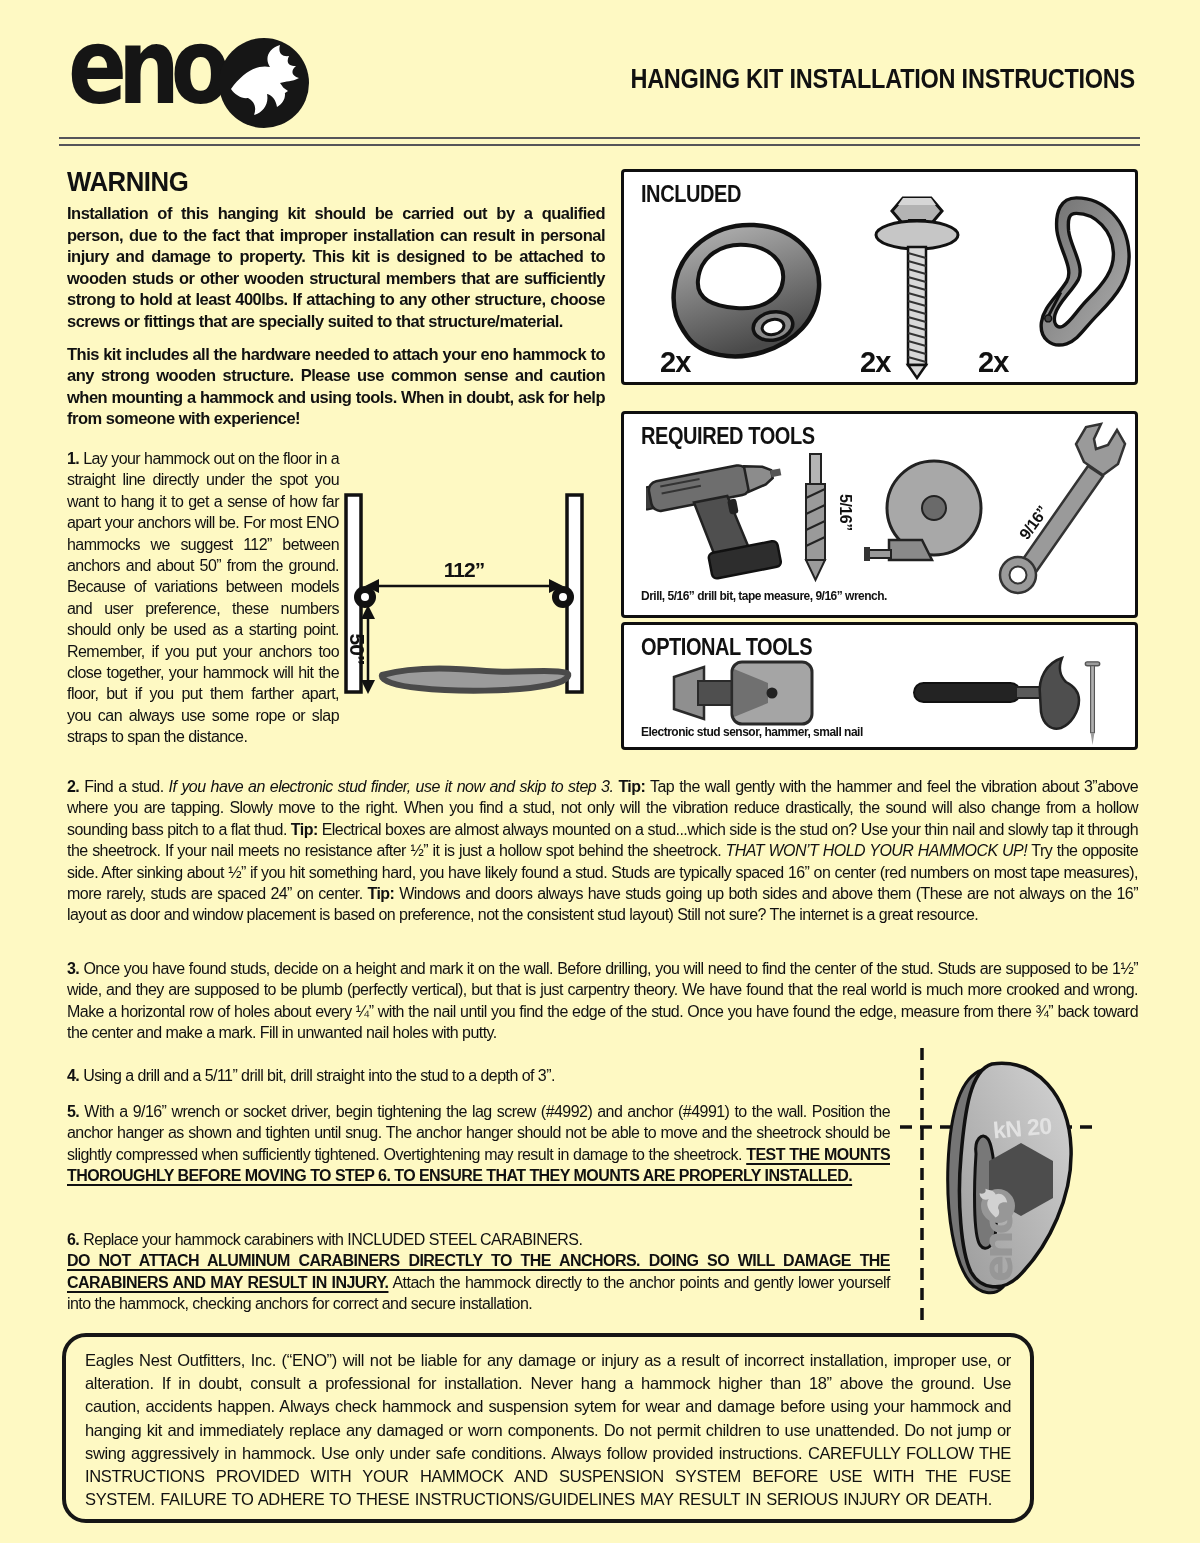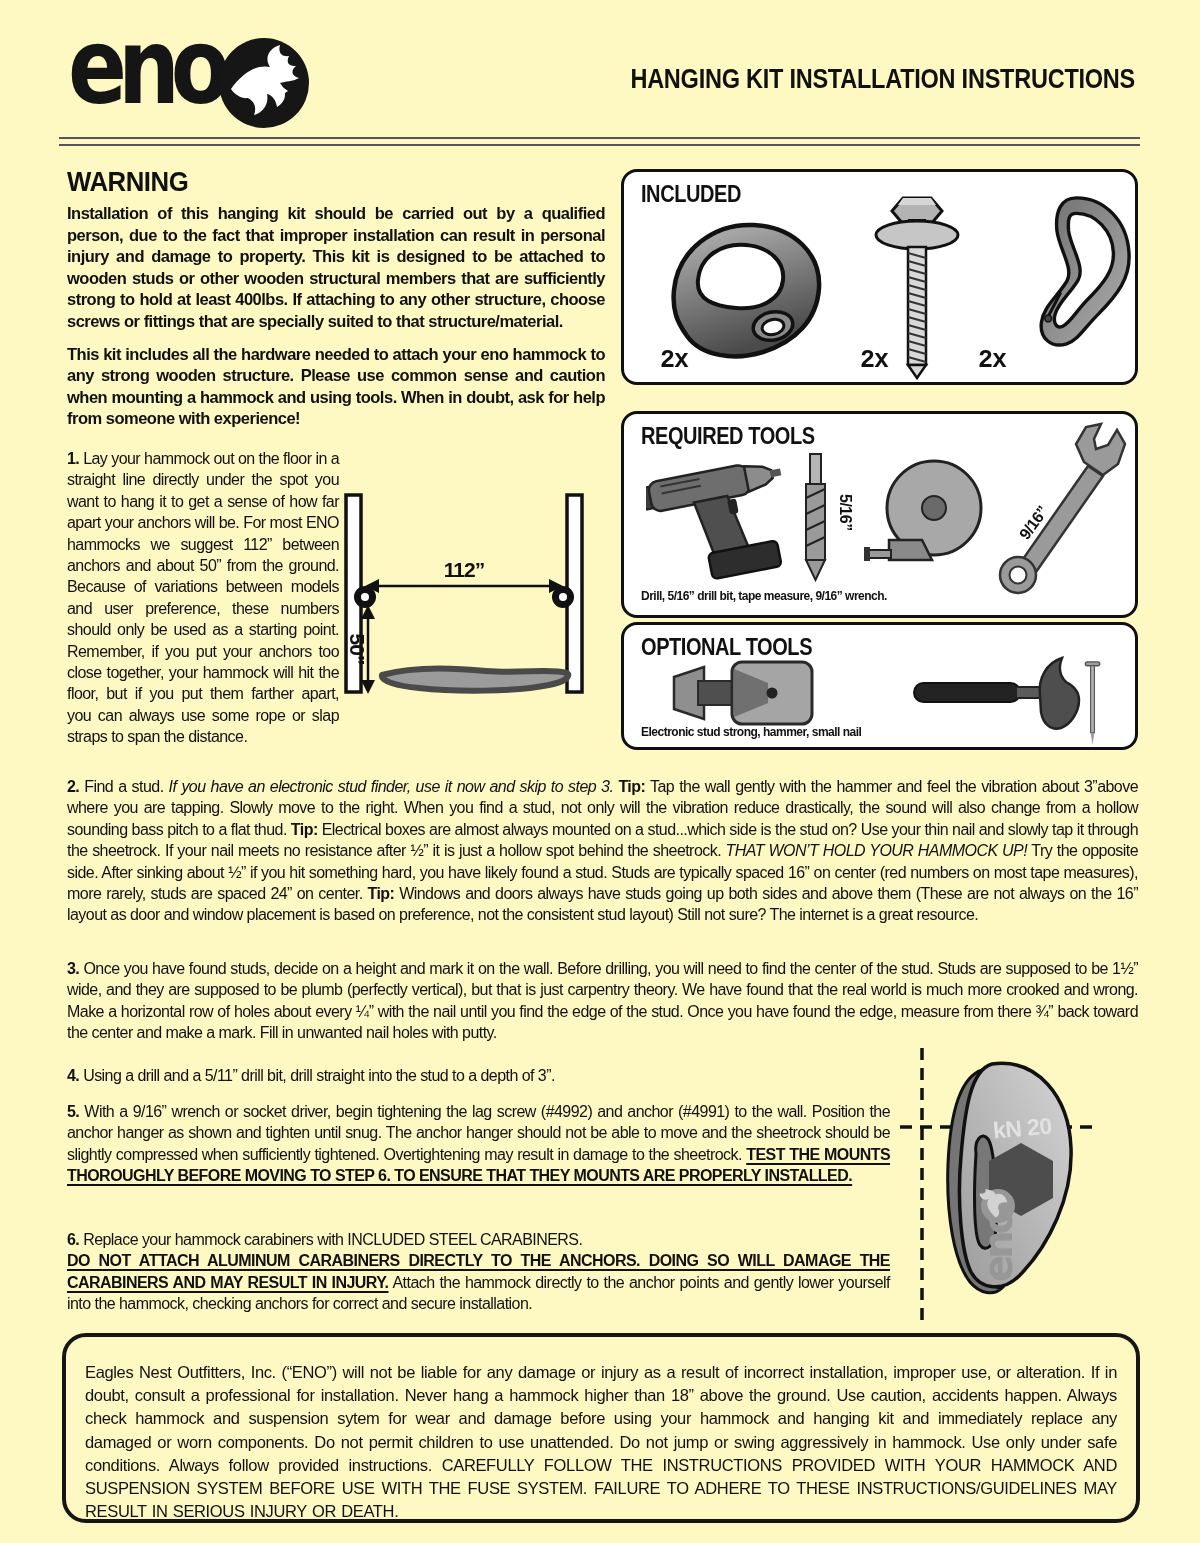--- a/index.html
+++ b/index.html
@@ -27,30 +27,30 @@
   .warn-p + .warn-p{margin-top:11px;}
 
   
   .step{position:absolute;margin:0;font-size:16px;line-height:21.4px;letter-spacing:-0.55px;
         text-align:justify;}
   .seg-b{font-weight:bold;}
   .seg-i{font-style:italic;}
   .seg-bu{font-weight:bold;text-decoration:underline;text-decoration-thickness:2px;text-underline-offset:2.5px;}
 
   
-  .kit-box{position:absolute;left:621px;width:517px;border:3.5px solid #0f0f0f;border-radius:16px;
+  .kit-box{position:absolute;left:621px;width:517px;border:3.5px solid #0f0f0f;border-radius:4px;
            box-sizing:border-box;background:#fff;}
   .kit-box h3{position:absolute;left:17px;top:9px;margin:0;font-size:23px;letter-spacing:-0.5px;
               transform:scaleX(0.87);transform-origin:left top;white-space:nowrap;}
-  .qty{position:absolute;font-weight:bold;font-size:25px;letter-spacing:-1px;font-family:Liberation Mono, monospace;}
+  .qty{position:absolute;font-weight:bold;font-size:29px;letter-spacing:-1px;}
   .box-caption{position:absolute;left:17px;font-weight:bold;font-size:12px;letter-spacing:-0.5px;white-space:nowrap;}
 
   
-  .disclaimer{left:62px;top:1333px;width:1078px;height:190px;border:4px solid #161616;
-              border-radius:24px;box-sizing:border-box;padding:24px 19px;
+  .disclaimer{left:62px;top:1333px;width:972px;height:190px;border:4px solid #161616;
+              border-radius:24px;box-sizing:border-box;padding:12px 19px;
               font-size:16.5px;line-height:23.2px;letter-spacing:-0.35px;word-spacing:1px;
               text-align:justify;}
 
   svg text{font-family:"Liberation Sans",sans-serif;}
   .dim{font-weight:bold;font-size:21px;fill:#111;letter-spacing:-1px;}
   .tdim{font-weight:bold;font-size:16px;fill:#111;letter-spacing:-0.5px;}
   .kn{font-weight:bold;font-size:23px;fill:#e2e2e2;letter-spacing:-0.5px;}
   .enoSm{font-weight:bold;font-size:40px;fill:#979797;letter-spacing:-4px;
          font-family:"DejaVu Sans",sans-serif;}
 </style>
@@ -216,21 +216,21 @@
       <rect x="104" y="34" width="28" height="11" fill="#5a5a5a" stroke="#222" stroke-width="2"></rect>
       <path d="M128,42 C126,26 134,10 150,5 C146,15 148,23 154,29 C162,33 167,39 167,47
                C167,59 159,71 149,75 C139,78 131,71 129,59 Z" fill="#4e4e4e" stroke="#222" stroke-width="2.5"></path>
     </svg>
 
     <svg class="abs" style="left:460px;top:34px;" width="18" height="88" viewBox="0 0 18 92">
       <rect x="1" y="3" width="15" height="4" rx="2" fill="#9c9c9c" stroke="#555" stroke-width="1.5"></rect>
       <rect x="6.5" y="7" width="4" height="70" fill="#b0b0b0" stroke="#555" stroke-width="1.2"></rect>
       <polygon points="6.5,77 10.5,77 8.5,90" fill="#9c9c9c"></polygon>
     </svg>
-    <div class="box-caption" style="bottom:8px;">Electronic stud strong, hammer, small nail</div>
+    <div class="box-caption" style="bottom:8px;">Electronic stud sensor, hammer, small nail</div>
   </div>
 
   <p class="step" style="left:67px;top:776px;width:1071px;"><span class="seg-b">2.</span><span class="seg-n"> Find a stud. </span><span class="seg-i">If you have an electronic stud finder, use it now and skip to step 3. </span><span class="seg-b">Tip:</span><span class="seg-n"> Tap the wall gently with the hammer and feel the vibration about 3”above where you are tapping. Slowly move to the right. When you find a stud, not only will the vibration reduce drastically, the sound will also change from a hollow sounding bass pitch to a flat thud. </span><span class="seg-b">Tip:</span><span class="seg-n"> Electrical boxes are almost always mounted on a stud...which side is the stud on? Use your thin nail and slowly tap it through the sheetrock. If your nail meets no resistance after ½” it is just a hollow spot behind the sheetrock. </span><span class="seg-i">THAT WON’T HOLD YOUR HAMMOCK UP!</span><span class="seg-n"> Try the opposite side. After sinking about ½” if you hit something hard, you have likely found a stud. Studs are typically spaced 16” on center (red numbers on most tape measures), more rarely, studs are spaced 24” on center. </span><span class="seg-b">Tip:</span><span class="seg-n"> Windows and doors always have studs going up both sides and above them (These are not always on the 16” layout as door and window placement is based on preference, not the consistent stud layout) Still not sure? The internet is a great resource.</span></p>
   <p class="step" style="left:67px;top:958px;width:1071px;"><span class="seg-b">3.</span><span class="seg-n"> Once you have found studs, decide on a height and mark it on the wall. Before drilling, you will need to find the center of the stud. Studs are supposed to be 1½” wide, and they are supposed to be plumb (perfectly vertical), but that is just carpentry theory. We have found that the real world is much more crooked and wrong. Make a horizontal row of holes about every ¼” with the nail until you find the edge of the stud. Once you have found the edge, measure from there ¾” back toward the center and make a mark. Fill in unwanted nail holes with putty.</span></p>
   <p class="step" style="left:67px;top:1065px;width:825px;"><span class="seg-b">4.</span><span class="seg-n"> Using a drill and a 5/11” drill bit, drill straight into the stud to a depth of 3”.</span></p>
   <p class="step" style="left:67px;top:1101px;width:823px;"><span class="seg-b">5.</span><span class="seg-n"> With a 9/16” wrench or socket driver, begin tightening the lag screw (#4992) and anchor (#4991) to the wall. Position the anchor hanger as shown and tighten until snug. The anchor hanger should not be able to move and the sheetrock should be slightly compressed when sufficiently tightened. Overtightening may result in damage to the sheetrock. </span><span class="seg-bu">TEST THE MOUNTS THOROUGHLY BEFORE MOVING TO STEP 6. TO ENSURE THAT THEY MOUNTS ARE PROPERLY INSTALLED.</span></p>
   <p class="step" style="left:67px;top:1229px;width:823px;"><span class="seg-b">6.</span><span class="seg-n"> Replace your hammock carabiners with INCLUDED STEEL CARABINERS.</span><br><span class="seg-bu">DO NOT ATTACH ALUMINUM CARABINERS DIRECTLY TO THE ANCHORS. DOING SO WILL DAMAGE THE CARABINERS AND MAY RESULT IN INJURY.</span><span class="seg-n"> Attach the hammock directly to the anchor points and gently lower yourself into the hammock, checking anchors for correct and secure installation.</span></p>
 
   <svg class="abs" style="left:896px;top:1048px;" width="208" height="276" viewBox="0 0 208 276">
     <defs>

